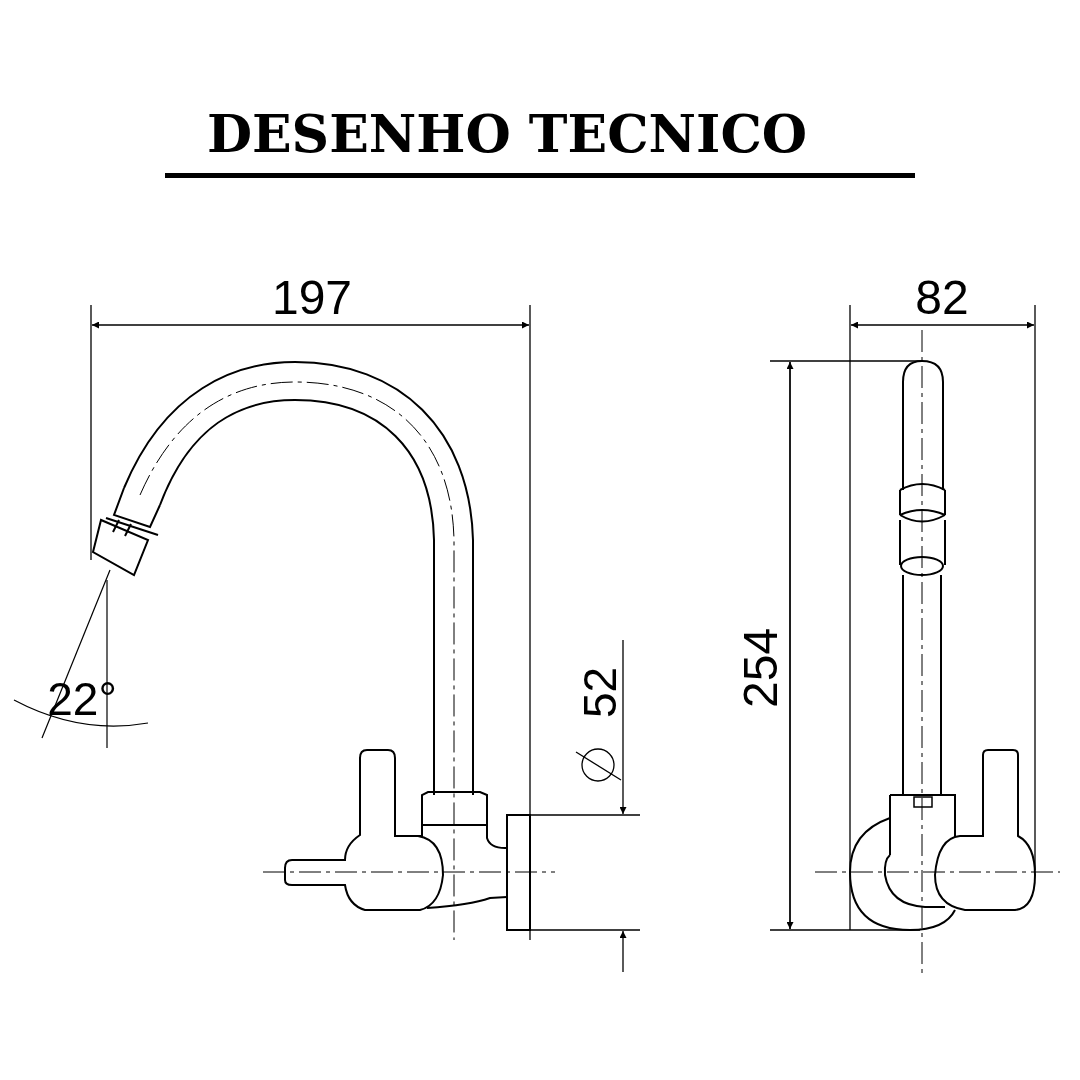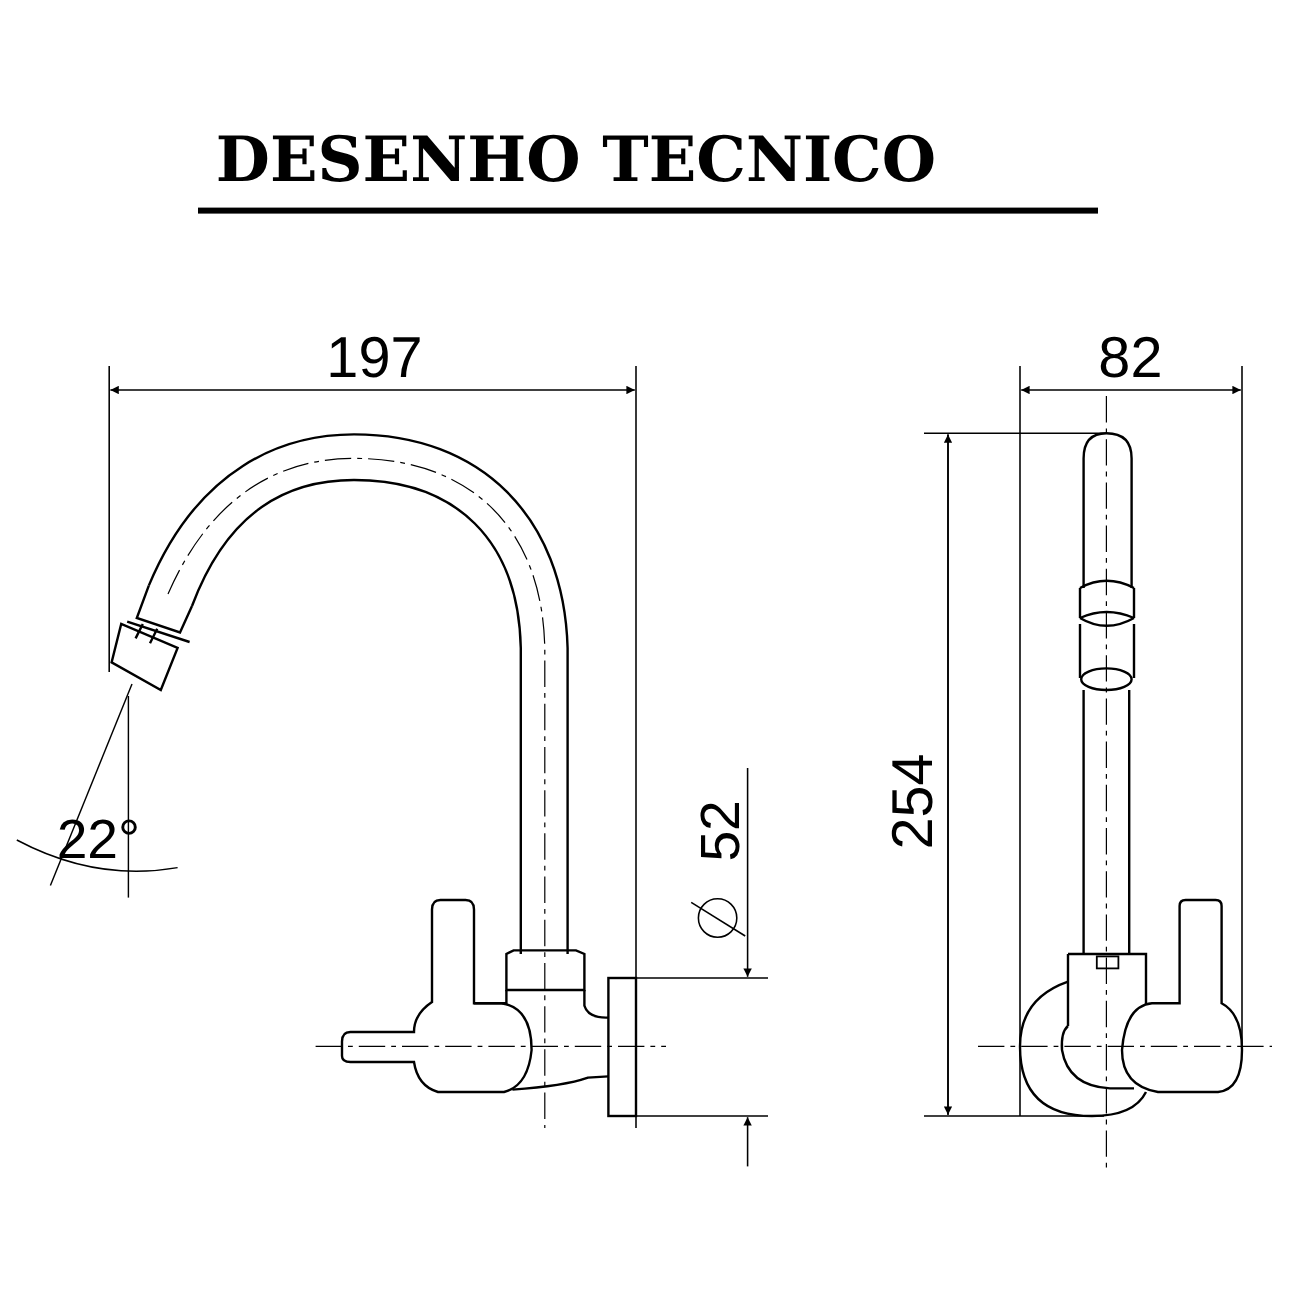--- a/index.html
+++ b/index.html
@@ -1,20 +1,20 @@
 <!DOCTYPE html>
 <html><head>
 <meta charset="utf-8">
 <style>
   html, body { margin: 0; padding: 0; background: #ffffff; }
   body { width: 1080px; height: 1080px; position: relative; overflow: hidden; }
   .title {
     position: absolute; left: 0; top: 108px; width: 960px; text-align: center;
     font-family: "DejaVu Serif", serif; font-weight: bold; font-size: 52px;
-    letter-spacing: 0px; color: #000; line-height: 1;
+    letter-spacing: 0px; color: #000; line-height: 1; padding-left: 27px;
   }
   .title-rule {
     position: absolute; left: 165px; top: 173px; width: 750px; height: 5px; background: #000;
   }
   svg { position: absolute; left: 0; top: 0; }
   .dim-text { font-family: "Liberation Sans", sans-serif; font-size: 48px; fill: #000; }
 </style>
 </head>
 <body>
 

